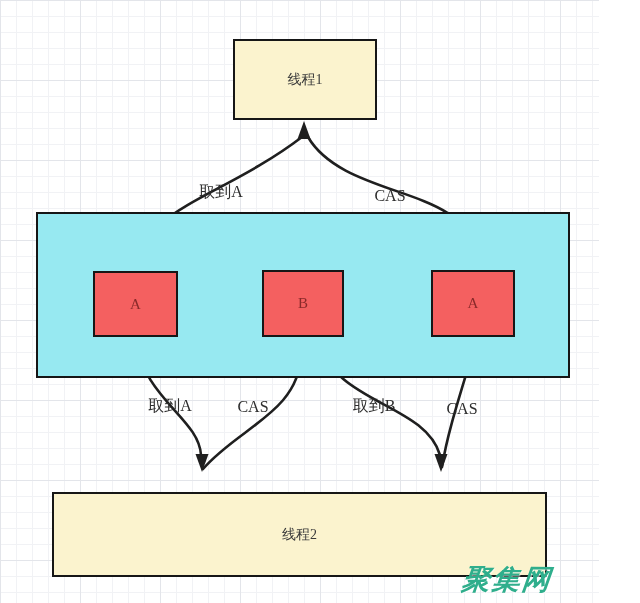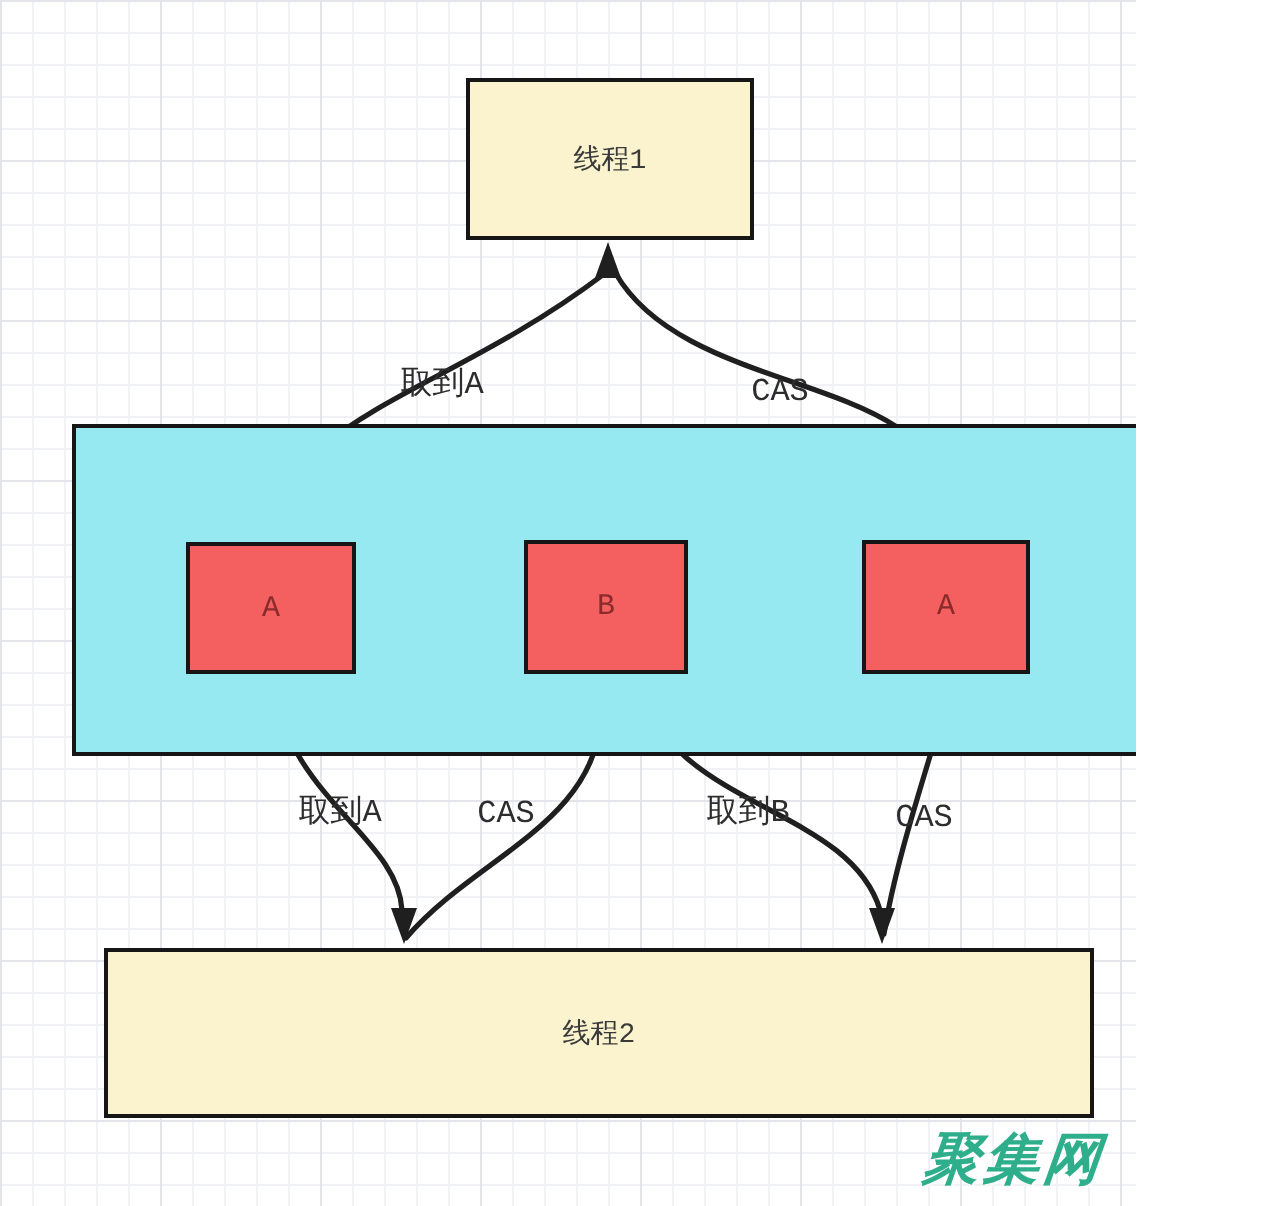--- a/index.html
+++ b/index.html
@@ -1,25 +1,26 @@
 <!DOCTYPE html>
 <html><head>
 <meta charset="utf-8">
 <style>
   html,body{margin:0;padding:0;background:#ffffff;}
   .stage{
     position:relative;width:568px;height:603px;overflow:hidden;
-    font-family:Liberation Mono, monospace;
+    font-family:Liberation Serif, serif;
     background-color:#ffffff;
     background-image:
       linear-gradient(#e3e5ea 1px, transparent 1px),
       linear-gradient(90deg, #e3e5ea 1px, transparent 1px),
       linear-gradient(#f1f2f5 1px, transparent 1px),
       linear-gradient(90deg, #f1f2f5 1px, transparent 1px);
     background-size:80px 80px,80px 80px,16px 16px,16px 16px;
+    padding-left:31px;
   }
   .edges{position:absolute;left:0;top:0;width:640px;height:603px;}
   .edges path{fill:none;stroke:#1f1f1f;stroke-width:2.6;stroke-linecap:round;}
   .edges polygon{fill:#1f1f1f;stroke:none;}
   .box{
     position:absolute;box-sizing:border-box;border:2px solid #161616;
     display:flex;align-items:center;justify-content:center;
     font-size:14px;color:#3a3a3a;
   }
   .thread-box{background:#fbf3ce;}
@@ -72,21 +73,21 @@
   <div class="box node-box" style="left:93px;top:271px;width:85px;height:66px;">
     <span>A</span>
   </div>
   <div class="box node-box" style="left:262px;top:270px;width:82px;height:67px;">
     <span>B</span>
   </div>
   <div class="box node-box" style="left:431px;top:270px;width:84px;height:67px;">
     <span>A</span>
   </div>
 
-  <div class="box thread-box" style="left:52px;top:474px;width:495px;height:85px;">
+  <div class="box thread-box" style="left:52px;top:492px;width:495px;height:85px;">
     <span>线程2</span>
   </div>
 
   <div class="edge-label" style="left:221px;top:192px;">取到A</div>
   <div class="edge-label" style="left:390px;top:196px;">CAS</div>
   <div class="edge-label" style="left:170px;top:406px;">取到A</div>
   <div class="edge-label" style="left:253px;top:407px;">CAS</div>
   <div class="edge-label" style="left:374px;top:406px;text-align:center;">取到B</div>
   <div class="edge-label" style="left:462px;top:409px;">CAS</div>
 

